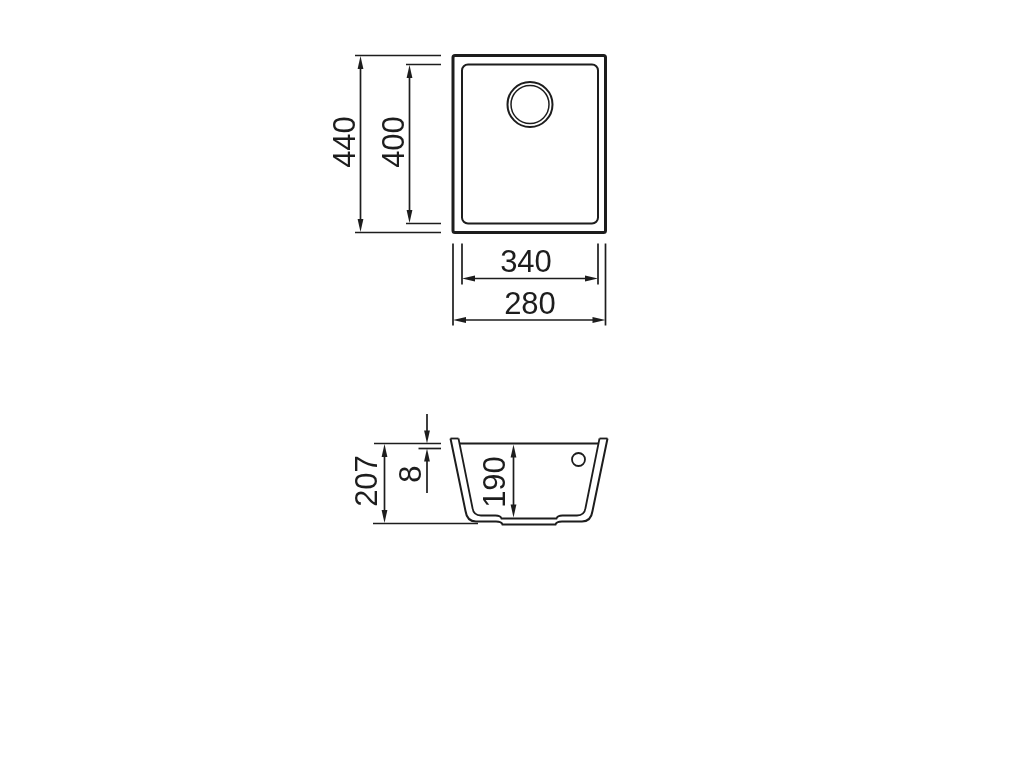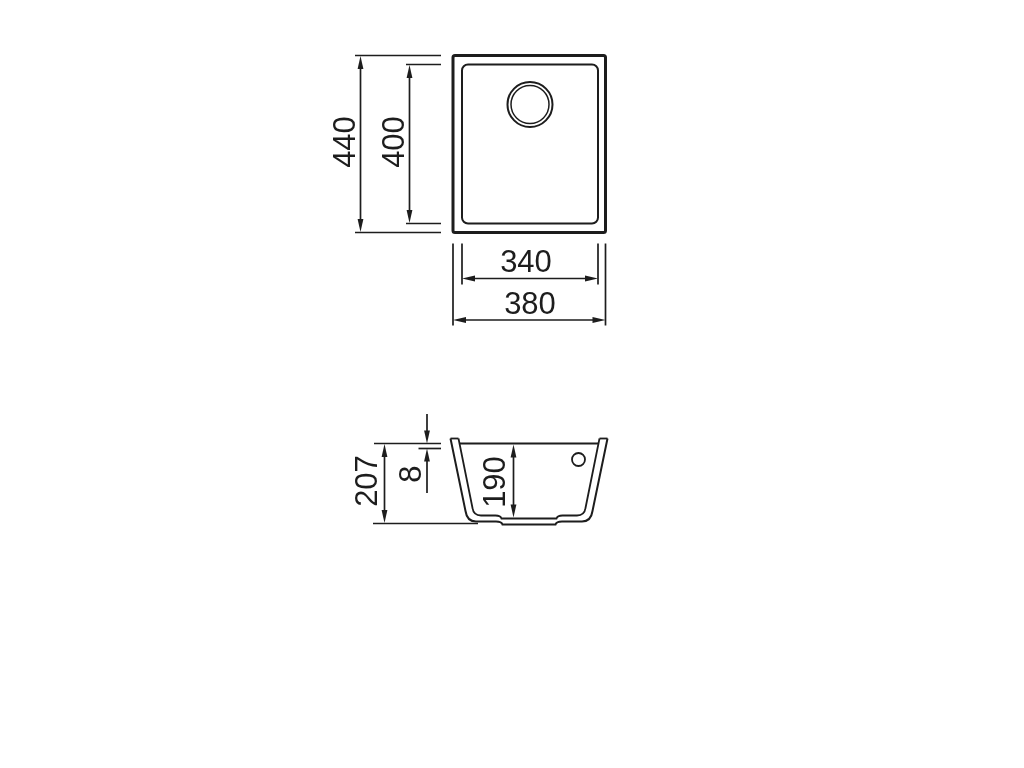--- a/index.html
+++ b/index.html
@@ -123,18 +123,18 @@
         <line x1="513.5" y1="456" x2="513.5" y2="506"></line>
         <polygon points="513.5,444.5 516.4,457.5 510.6,457.5" fill="currentColor" stroke="none"></polygon>
         <polygon points="513.5,517.5 516.4,504.5 510.6,504.5" fill="currentColor" stroke="none"></polygon>
       </g>
     </g>
   </svg>
 
   <span class="dim-label vert" style="left:344px; top:142px;">440</span>
   <span class="dim-label vert" style="left:393px; top:142px;">400</span>
   <span class="dim-label" style="left:526px; top:261px;">340</span>
-  <span class="dim-label" style="left:530px; top:303px;">380</span>
+  <span class="dim-label" style="left:530px; top:303px;">280</span>
   <span class="dim-label vert" style="left:366px; top:481px;">207</span>
   <span class="dim-label vert" style="left:410px; top:474px;">8</span>
   <span class="dim-label vert" style="left:494px; top:482px;">190</span>
 
 </div>
 
 </body></html>

